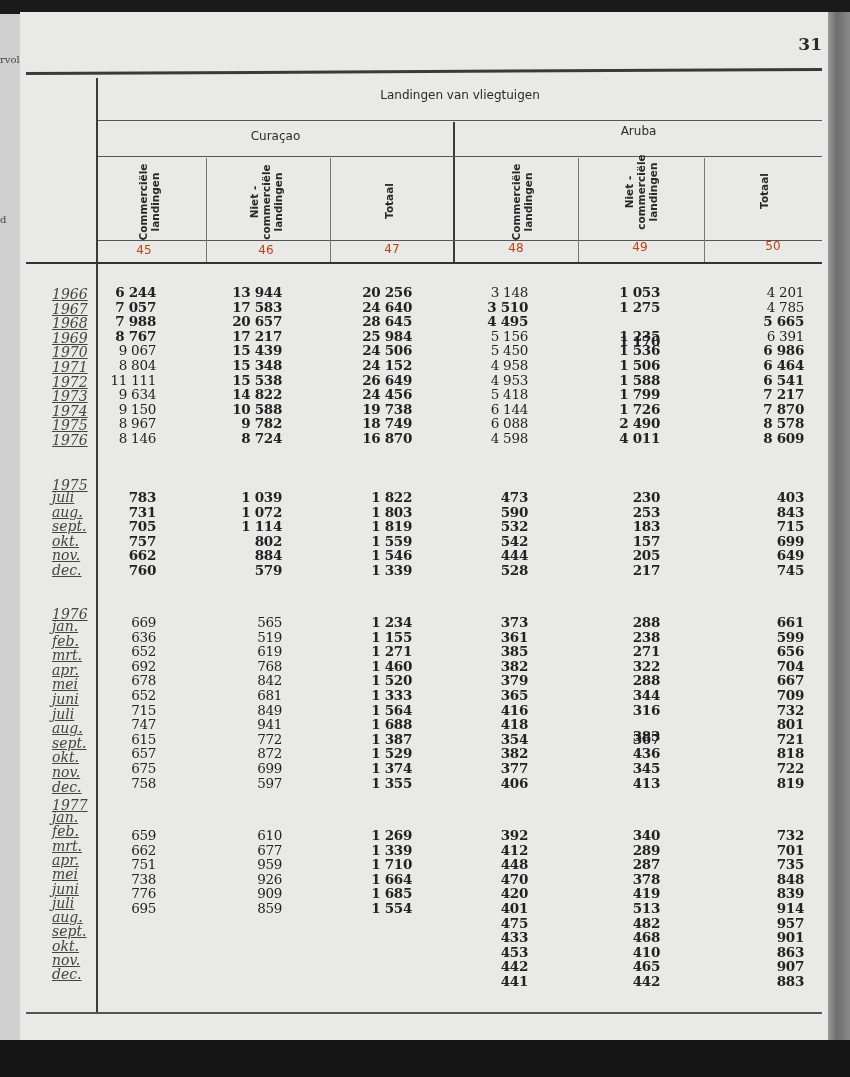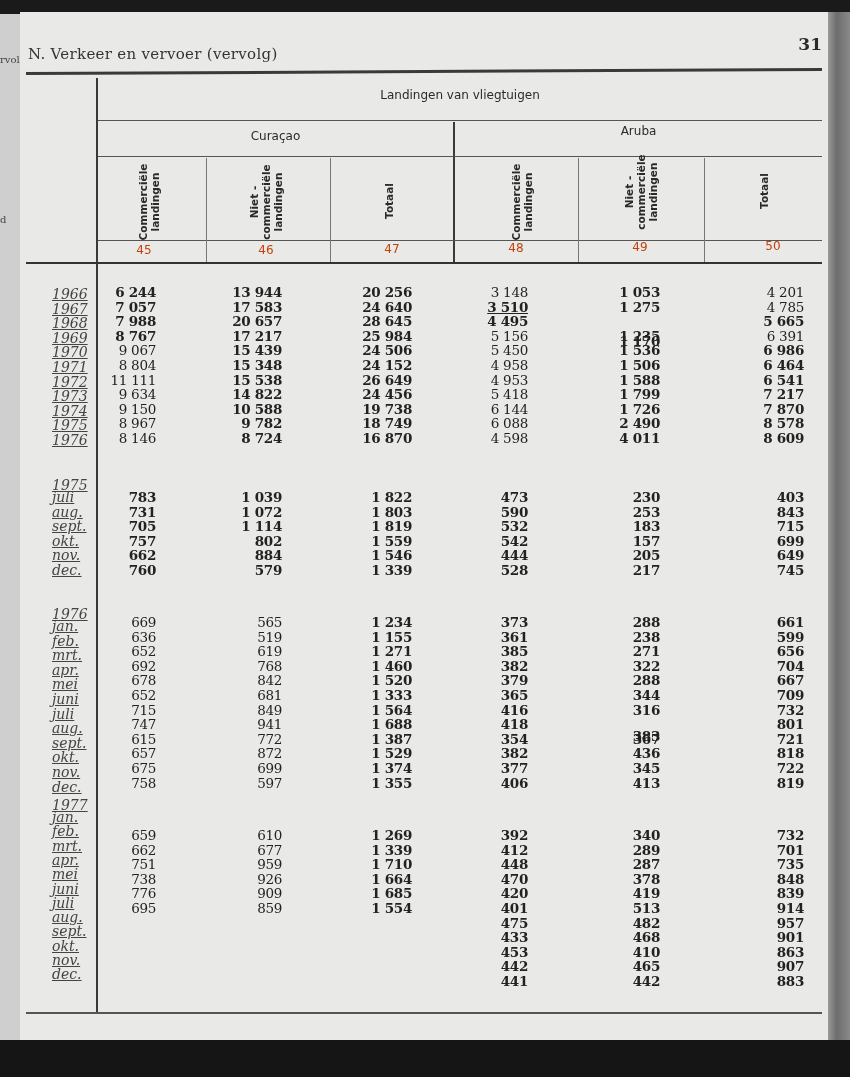--- a/index.html
+++ b/index.html
@@ -27,21 +27,20 @@
 </style>
 </head>
 <body>
 
 <div class="prev-page">
   <span class="frag" style="top:40px;">rvolg</span>
   <span class="frag" style="top:200px;">d</span>
 </div>
 
 <div class="page">
-  <div class="section-title">N.  Verkeer en vervoer (vervolg)</div>
   <div class="page-number">31</div>
   <div class="top-rule"></div>
 
   <div class="vline" style="left:76px; top:66px; height:935px;"></div>
   <div class="vline" style="left:433px; top:110px; height:140px; width:1.5px;"></div>
   <div class="hline" style="left:78px; top:108px; width:724px;"></div>
   <div class="hline" style="left:78px; top:144px; width:724px;"></div>
   <div class="hline" style="left:78px; top:228px; width:724px;"></div>
   <div class="hline thick" style="left:6px; top:250px; width:796px;"></div>
   <div class="hline thick" style="left:6px; top:1000px; width:796px; background:#555;"></div>
@@ -80,21 +79,21 @@
       <div class="cell bold" style="left:66px; width:70px; top:272px;">6 244</div>
       <div class="cell bold" style="left:192px; width:70px; top:272px;">13 944</div>
       <div class="cell bold" style="left:322px; width:70px; top:272px;">20 256</div>
       <div class="cell" style="left:438px; width:70px; top:272px;">3 148</div>
       <div class="cell bold" style="left:570px; width:70px; top:272px;">1 053</div>
       <div class="cell" style="left:714px; width:70px; top:272px;">4 201</div>
       <div class="lbl" style="top:288.6px;">1967</div>
       <div class="cell bold" style="left:66px; width:70px; top:286.6px;">7 057</div>
       <div class="cell bold" style="left:192px; width:70px; top:286.6px;">17 583</div>
       <div class="cell bold" style="left:322px; width:70px; top:286.6px;">24 640</div>
-      <div class="cell bold" style="left:438px; width:70px; top:286.6px;text-decoration:underline;">3 510</div>
+      <div class="cell bold" style="left:438px; width:70px; top:286.6px;">3 510</div>
       <div class="cell bold" style="left:570px; width:70px; top:286.6px;">1 275</div>
       <div class="cell" style="left:714px; width:70px; top:286.6px;">4 785</div>
       <div class="lbl" style="top:303.2px;">1968</div>
       <div class="cell bold" style="left:66px; width:70px; top:301.2px;">7 988</div>
       <div class="cell bold" style="left:192px; width:70px; top:301.2px;">20 657</div>
       <div class="cell bold" style="left:322px; width:70px; top:301.2px;">28 645</div>
       <div class="cell bold" style="left:438px; width:70px; top:301.2px;">4 495</div>
       <div class="cell bold" style="left:570px; width:70px; top:301.2px;margin-top:20px;">1 170</div>
       <div class="cell bold" style="left:714px; width:70px; top:301.2px;">5 665</div>
       <div class="lbl" style="top:317.8px;">1969</div>

